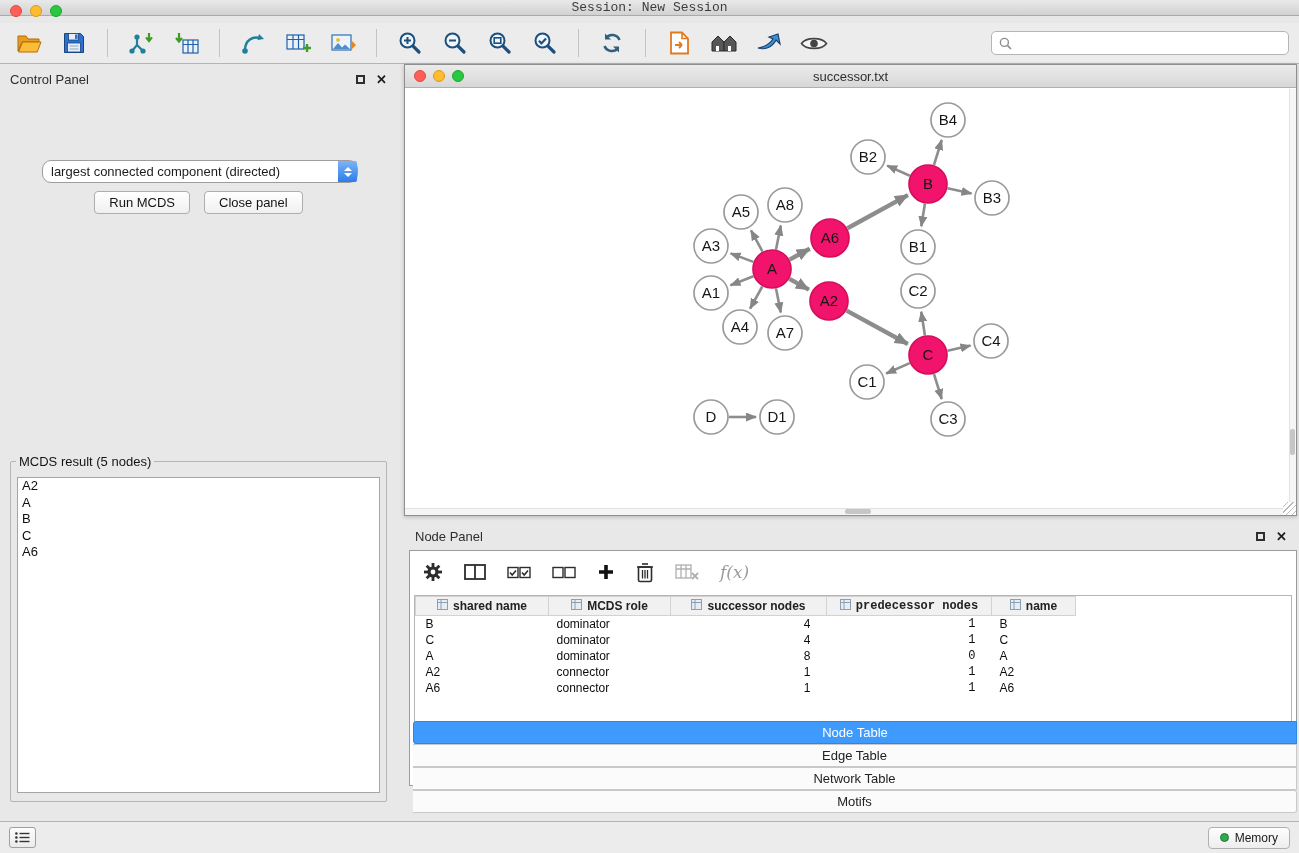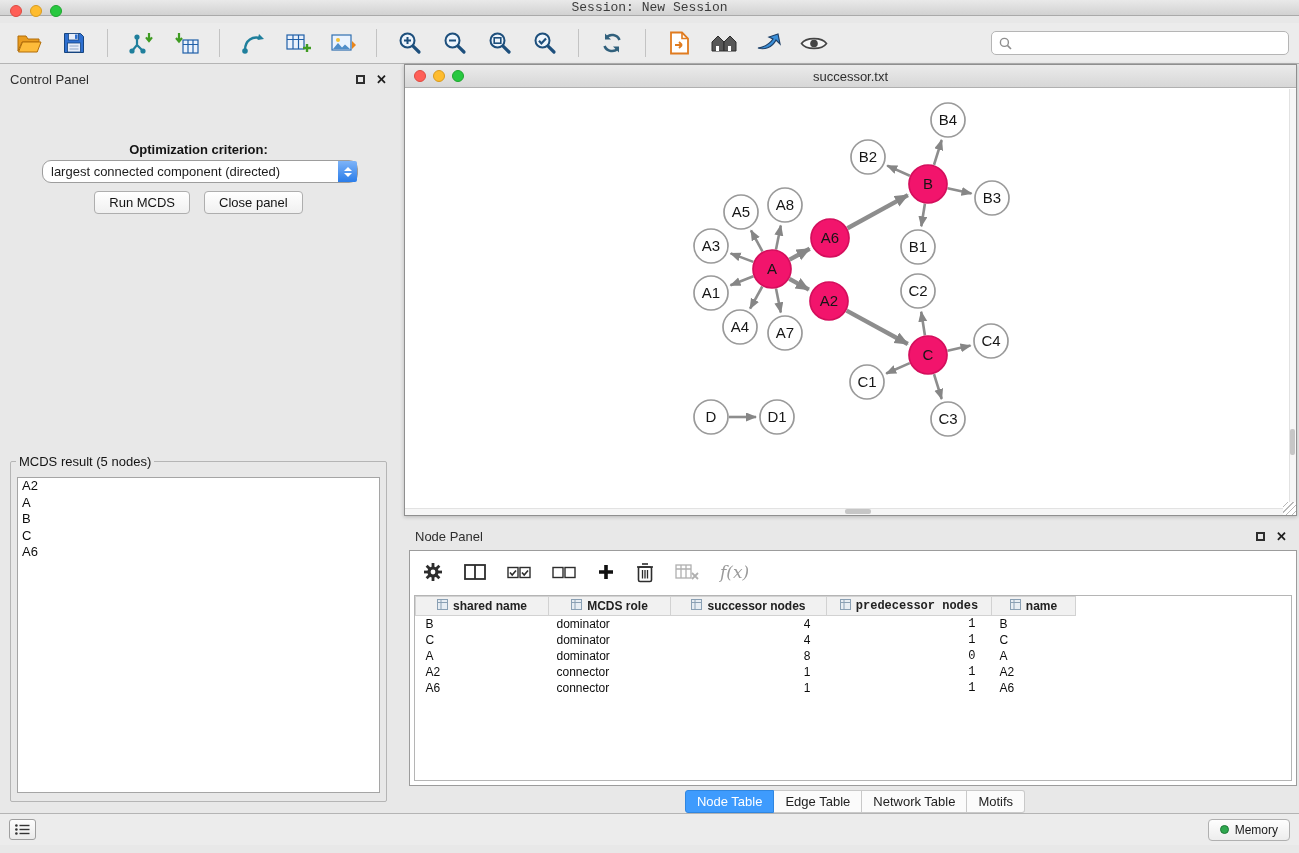--- a/index.html
+++ b/index.html
@@ -89,28 +89,28 @@
   .fx{font-family:"DejaVu Serif",serif;font-style:italic;font-size:17px;color:#9a9a9a;}
   .tp-table-wrap{position:absolute;top:44px;left:4px;right:4px;bottom:4px;border:1px solid #b5b5b5;background:#fff;overflow:hidden;}
   table{border-collapse:collapse;width:100%;table-layout:fixed;font-size:12px;}
   th{background:#f1f1f1;border:1px solid #d2d2d2;font-weight:bold;height:19px;padding:0 4px;font-size:12px;color:#222;white-space:nowrap;}
   th.filler{background:#fff;border:none;}
   .hdr-inner{display:flex;align-items:center;justify-content:center;gap:5px;}
   td{padding:1px 8px;height:14.5px;color:#0d0d0d;white-space:nowrap;overflow:hidden;}
   td:first-child{padding-left:10px;}
   td.num{text-align:right;padding-right:16px;}
   .colw0{width:133px;} .colw1{width:122px;} .colw2{width:156px;} .colw3{width:165px;font-family:Liberation Mono, monospace;} .colw4{width:84px;}
-  .tp-tabs{position:absolute;bottom:8px;left:4px;right:0;display:flex;justify-content:center;}
+  .tp-tabs{position:absolute;bottom:8px;left:4px;right:0;display:flex;justify-content:center;flex-direction:column;}
   .tp-tab{font-size:13px;padding:3px 11px;background:#fbfbfb;border:1px solid #c9c9c9;border-left-width:0;color:#222;}
   .tp-tab:first-child{border-left-width:1px;border-radius:3px 0 0 3px;}
   .tp-tab:last-child{border-radius:0 3px 3px 0;}
   .tp-tab.active{background:var(--accent);border-color:#2f86e0;color:#fff;}
 
   
-  .statusbar{position:absolute;bottom:8px;left:0;right:0;height:32px;background:#ececec;border-top:1px solid #b4b4b4;
+  .statusbar{position:absolute;bottom:0;left:0;right:0;height:32px;background:#ececec;border-top:1px solid #b4b4b4;
     display:flex;align-items:center;padding:0 9px;}
   .sb-list-btn{width:27px;height:21px;border:1px solid #9f9f9f;border-radius:3px;background:linear-gradient(#fdfdfd,#ebebeb);
     display:flex;align-items:center;justify-content:center;}
   .memory-btn{margin-left:auto;height:22px;border:1px solid #b0b0b0;border-radius:4px;background:linear-gradient(#fefefe,#ededed);
     display:flex;align-items:center;gap:6px;padding:0 11px;font-size:12px;color:#1a1a1a;}
   .memory-dot{width:9px;height:9px;border-radius:50%;background:#2fa84f;border:1px solid #1e7a38;}
 </style>
 </head>
 <body>
 
@@ -259,21 +259,20 @@
   </div>
 
   <div class="control-panel">
     <div class="panel-header">
       <span>Control Panel</span>
       <span class="ph-icons">
         <span class="ph-float"></span>
         <span class="ph-close">✕</span>
       </span>
     </div>
-    <div class="cp-opt-label">Optimization criterion:</div>
     <div class="cp-dropdown">
       <span class="dd-text">largest connected component (directed)</span>
       <span class="dd-stepper">
           <span class="dd-up"></span>
           <span class="dd-down"></span>
         </span>
     </div>
     <div class="cp-buttons">
       <button class="cp-btn">Run MCDS</button>
       <button class="cp-btn">Close panel</button>

